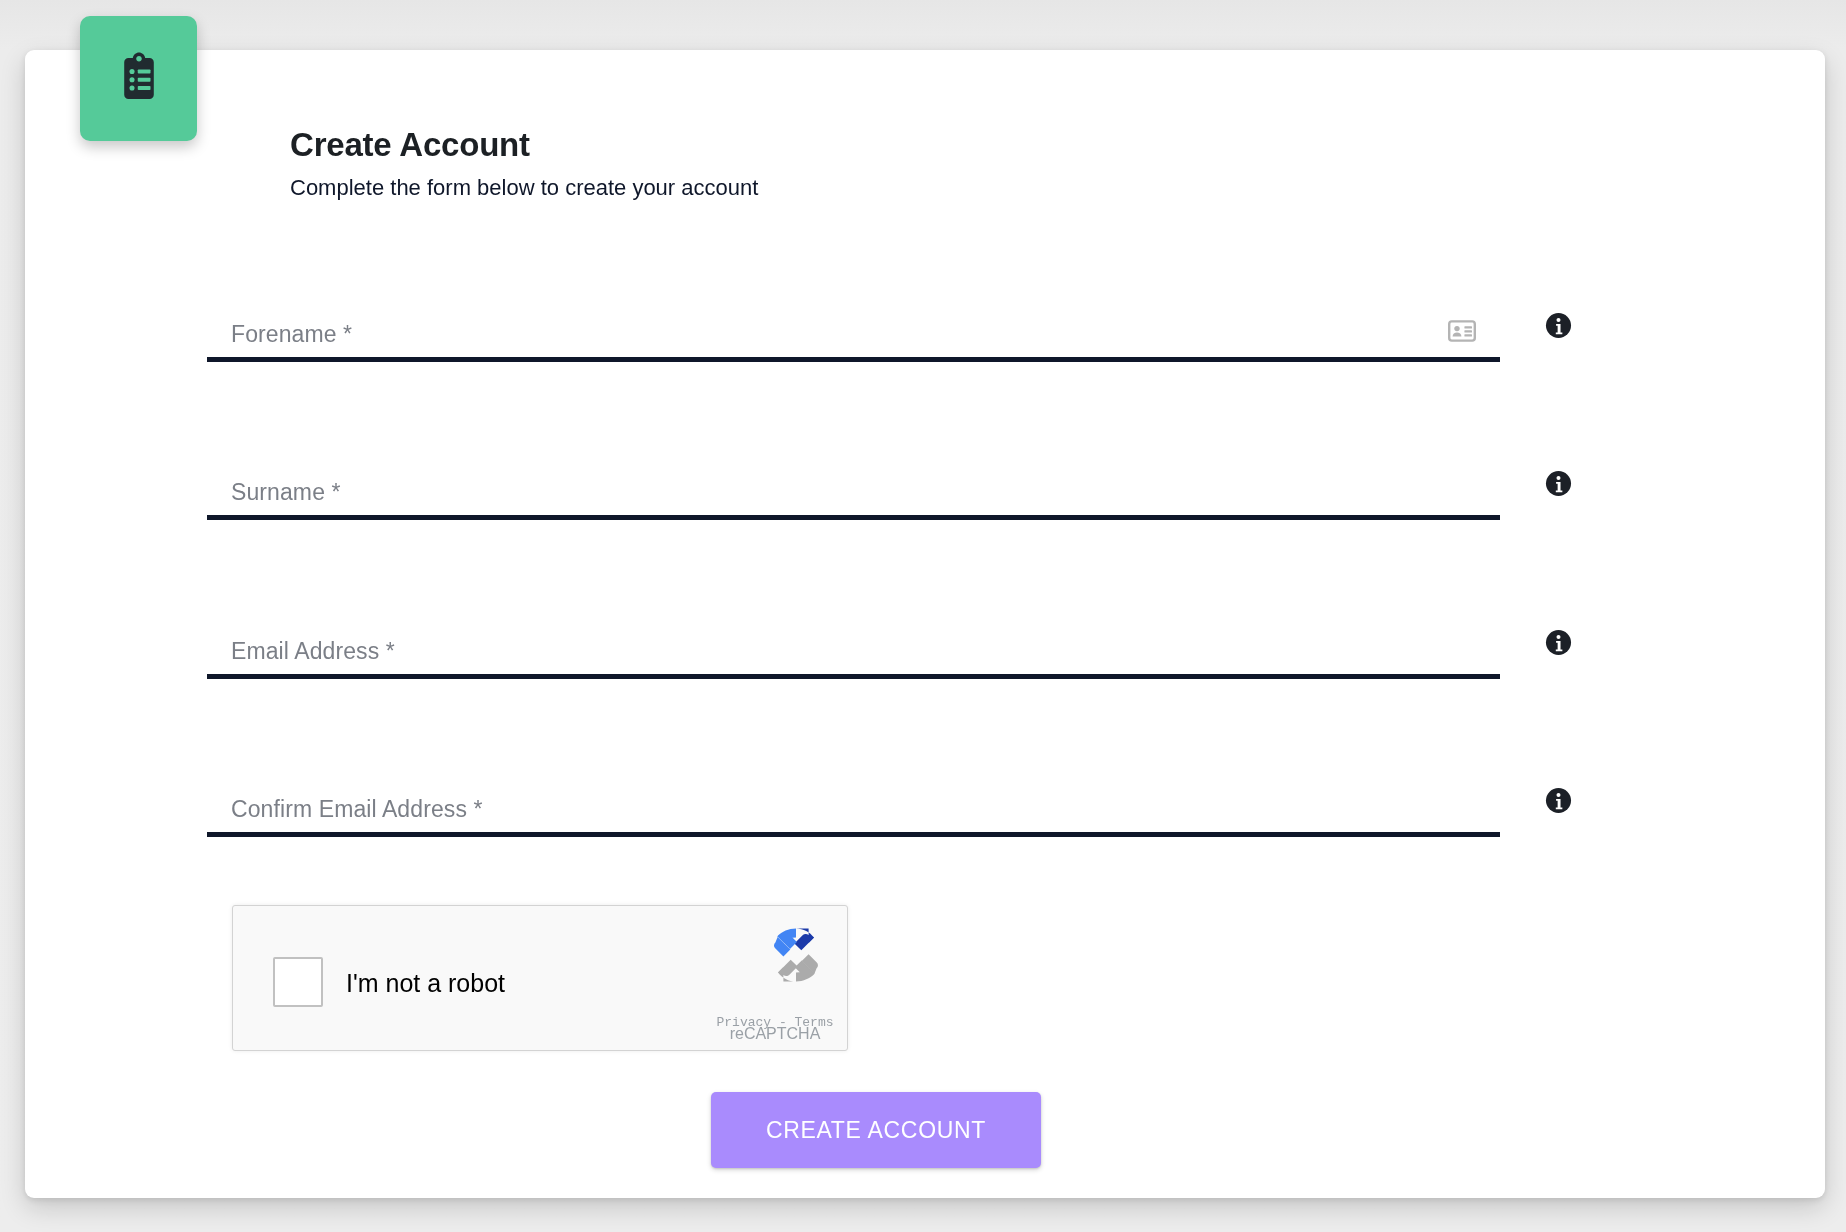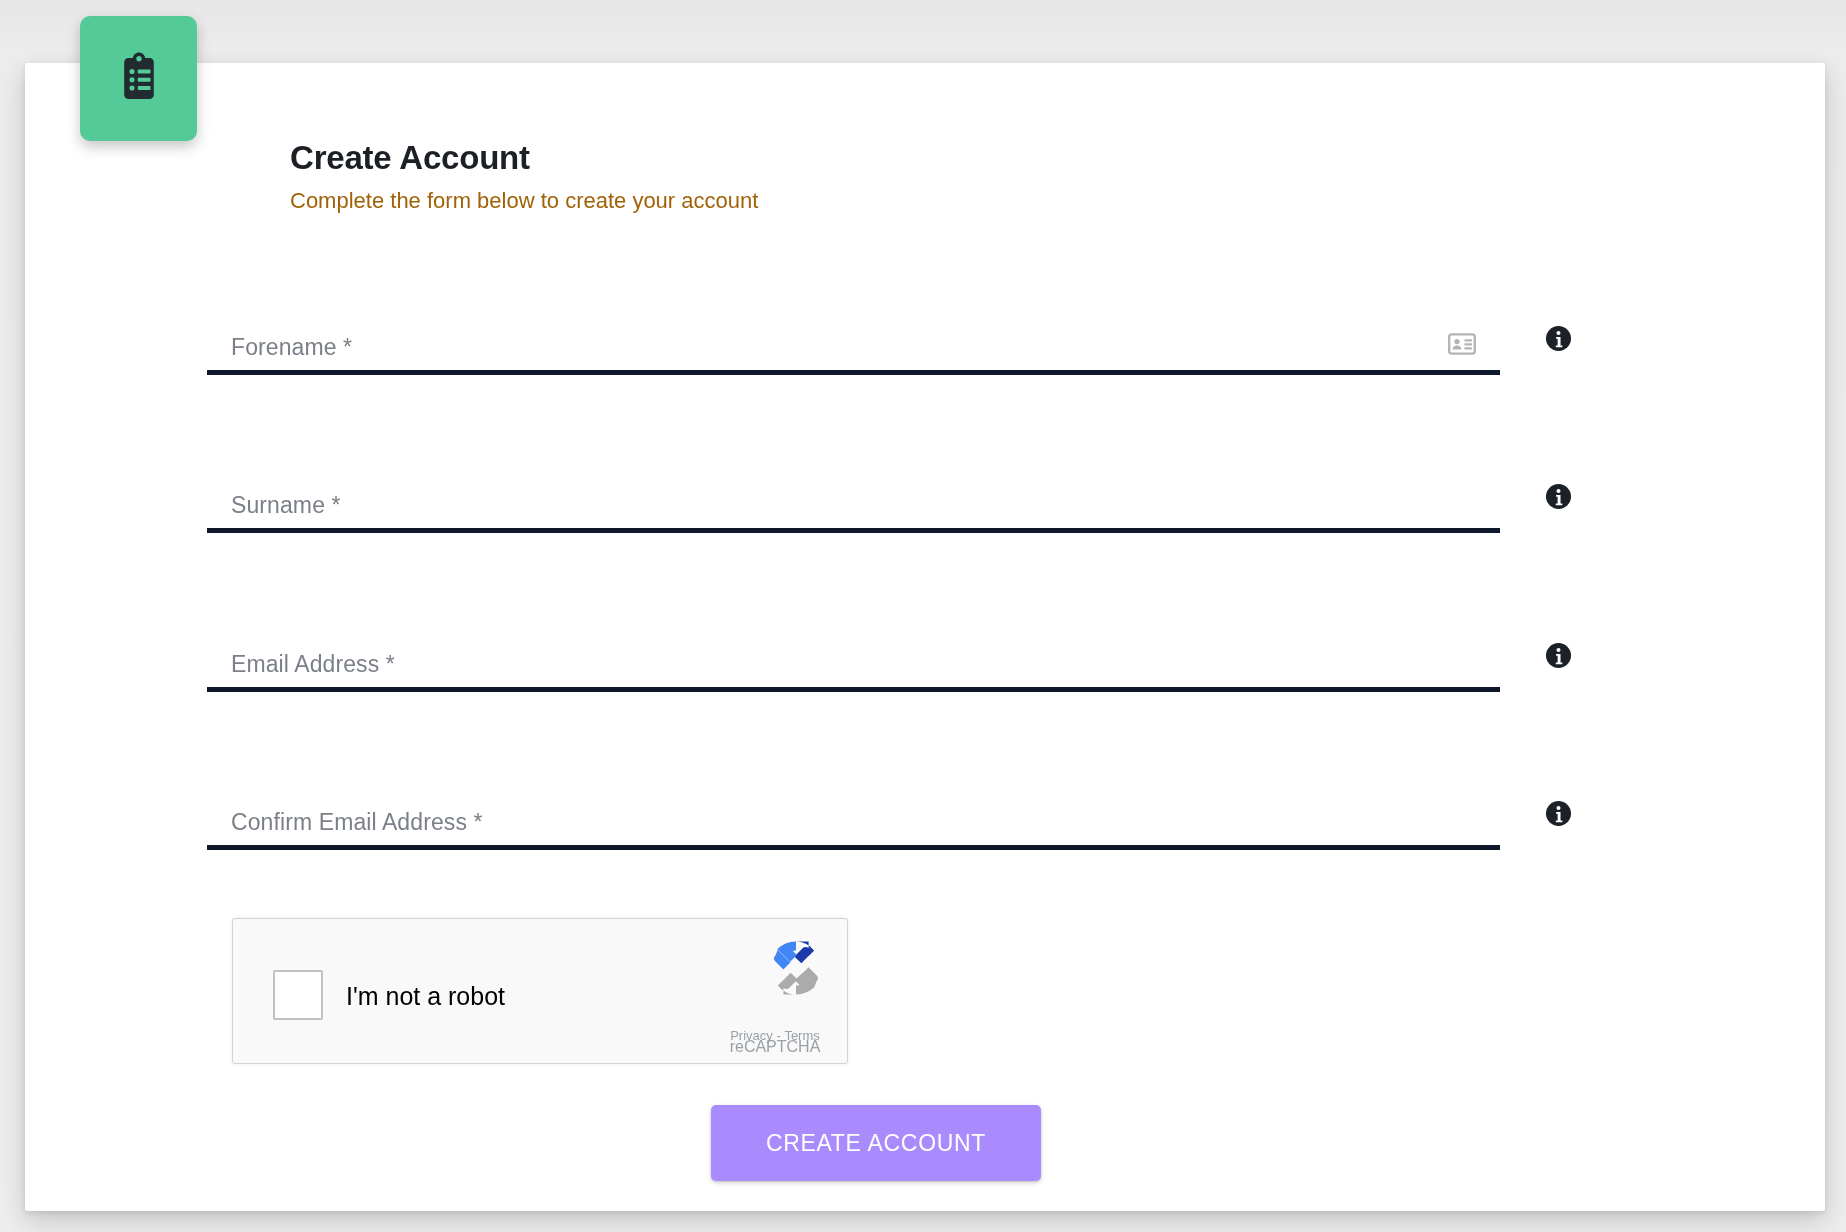--- a/index.html
+++ b/index.html
@@ -15,25 +15,25 @@
     background: #ebebeb;
     background-image: linear-gradient(180deg, #e6e6e6 0%, #ececec 4%, #ededed 100%);
     position: relative;
     -webkit-font-smoothing: antialiased;
   }
 
   
   #card {
     position: absolute;
     left: 25px;
-    top: 63px;
+    top: 50px;
     width: 1800px;
     height: 1148px;
     background: #ffffff;
-    border-radius: 2px;
+    border-radius: 9px;
     box-shadow: 0 10px 26px rgba(0,0,0,0.16), 0 2px 6px rgba(0,0,0,0.10);
   }
 
   
   #brand-tile {
     position: absolute;
     left: 80px;
     top: 16px;
     width: 117px;
     height: 125px;
@@ -56,21 +56,21 @@
   #page-title {
     font-size: 33px;
     font-weight: bold;
     color: #1c2024;
     letter-spacing: -0.2px;
     line-height: 42px;
     white-space: nowrap;
   }
   #page-subtitle {
     font-size: 22px;
-    color: #a16207;
+    color: #0f172a;
     font-weight: normal;
     line-height: 34px;
     margin-top: 5px;
     white-space: nowrap;
   }
 
   
   #form-area {
     position: absolute;
     left: 0;
@@ -190,20 +190,21 @@
   #recaptcha-legal {
     position: absolute;
     right: 12px;
     top: 108px;
     width: 120px;
     text-align: center;
     font-size: 13px;
     color: #9aa0a6;
     line-height: 18px;
     white-space: nowrap;
+    font-family: Liberation Mono, monospace;
   }
   #recaptcha-legal a { color: #9aa0a6; text-decoration: none; }
 
   
   #submit-button {
     position: absolute;
     left: 686px;
     top: 1042px;
     width: 330px;
     height: 76px;

